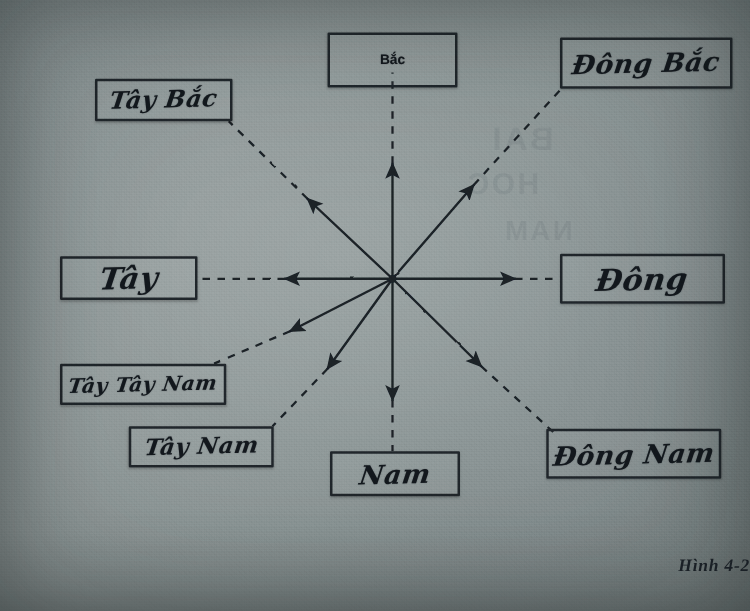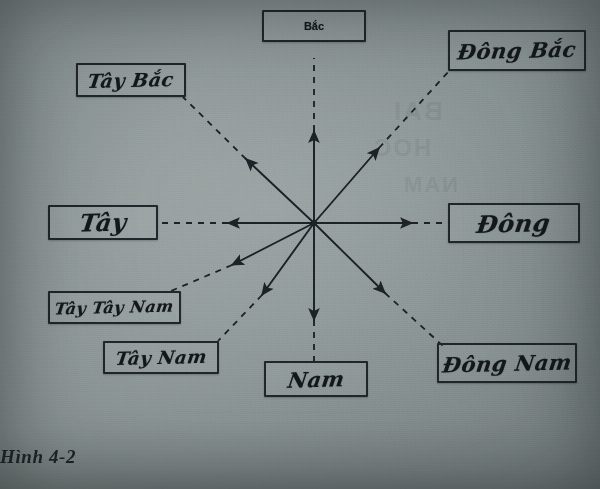--- a/index.html
+++ b/index.html
@@ -97,25 +97,25 @@
     font-weight: bold;
     font-size: 11px;
     letter-spacing: 0px;
     transform: none;
   }
   #caption {
     position: absolute;
     left: 0;
     right: 0;
     top: 446px;
-    text-align: left;
+    text-align: right;
     font-family: "Liberation Serif", serif;
     font-style: italic;
     font-weight: bold;
-    font-size: 19px;
+    font-size: 14px;
     color: #1a2026;
     letter-spacing: 0.6px;
   }
 </style>
 </head>
 <body>
 
 <div id="page">
 
   <div id="bleed">
@@ -155,21 +155,21 @@
           <line x1="232" y1="265" x2="171" y2="291"></line>
           <line x1="262" y1="295" x2="218" y2="341"></line>
           <line x1="314" y1="320" x2="314" y2="361"></line>
           <line x1="385" y1="293" x2="443" y2="346"></line>
         </g>
       <circle id="center-dot" r="3.1" fill="#1a2026" cx="314" cy="223"></circle>
     </g>
   </svg>
 
   <div id="label-layer">
-      <div class="box print" style="left: 262px; top: 10px; width: 104px; height: 32px;">
+      <div class="box print" style="left: 262px; top: 26px; width: 104px; height: 44px;">
         <span class="txt" style="font-size: 11px;">Bắc</span>
       </div>
       <div class="box hand" style="left: 448px; top: 30px; width: 138px; height: 41px;">
         <span class="txt" style="font-size: 21px;">Đông Bắc</span>
       </div>
       <div class="box hand" style="left: 76px; top: 63px; width: 110px; height: 34px;">
         <span class="txt" style="font-size: 19px;">Tây Bắc</span>
       </div>
       <div class="box hand" style="left: 448px; top: 203px; width: 132px; height: 40px;">
         <span class="txt" style="font-size: 24px;">Đông</span>

